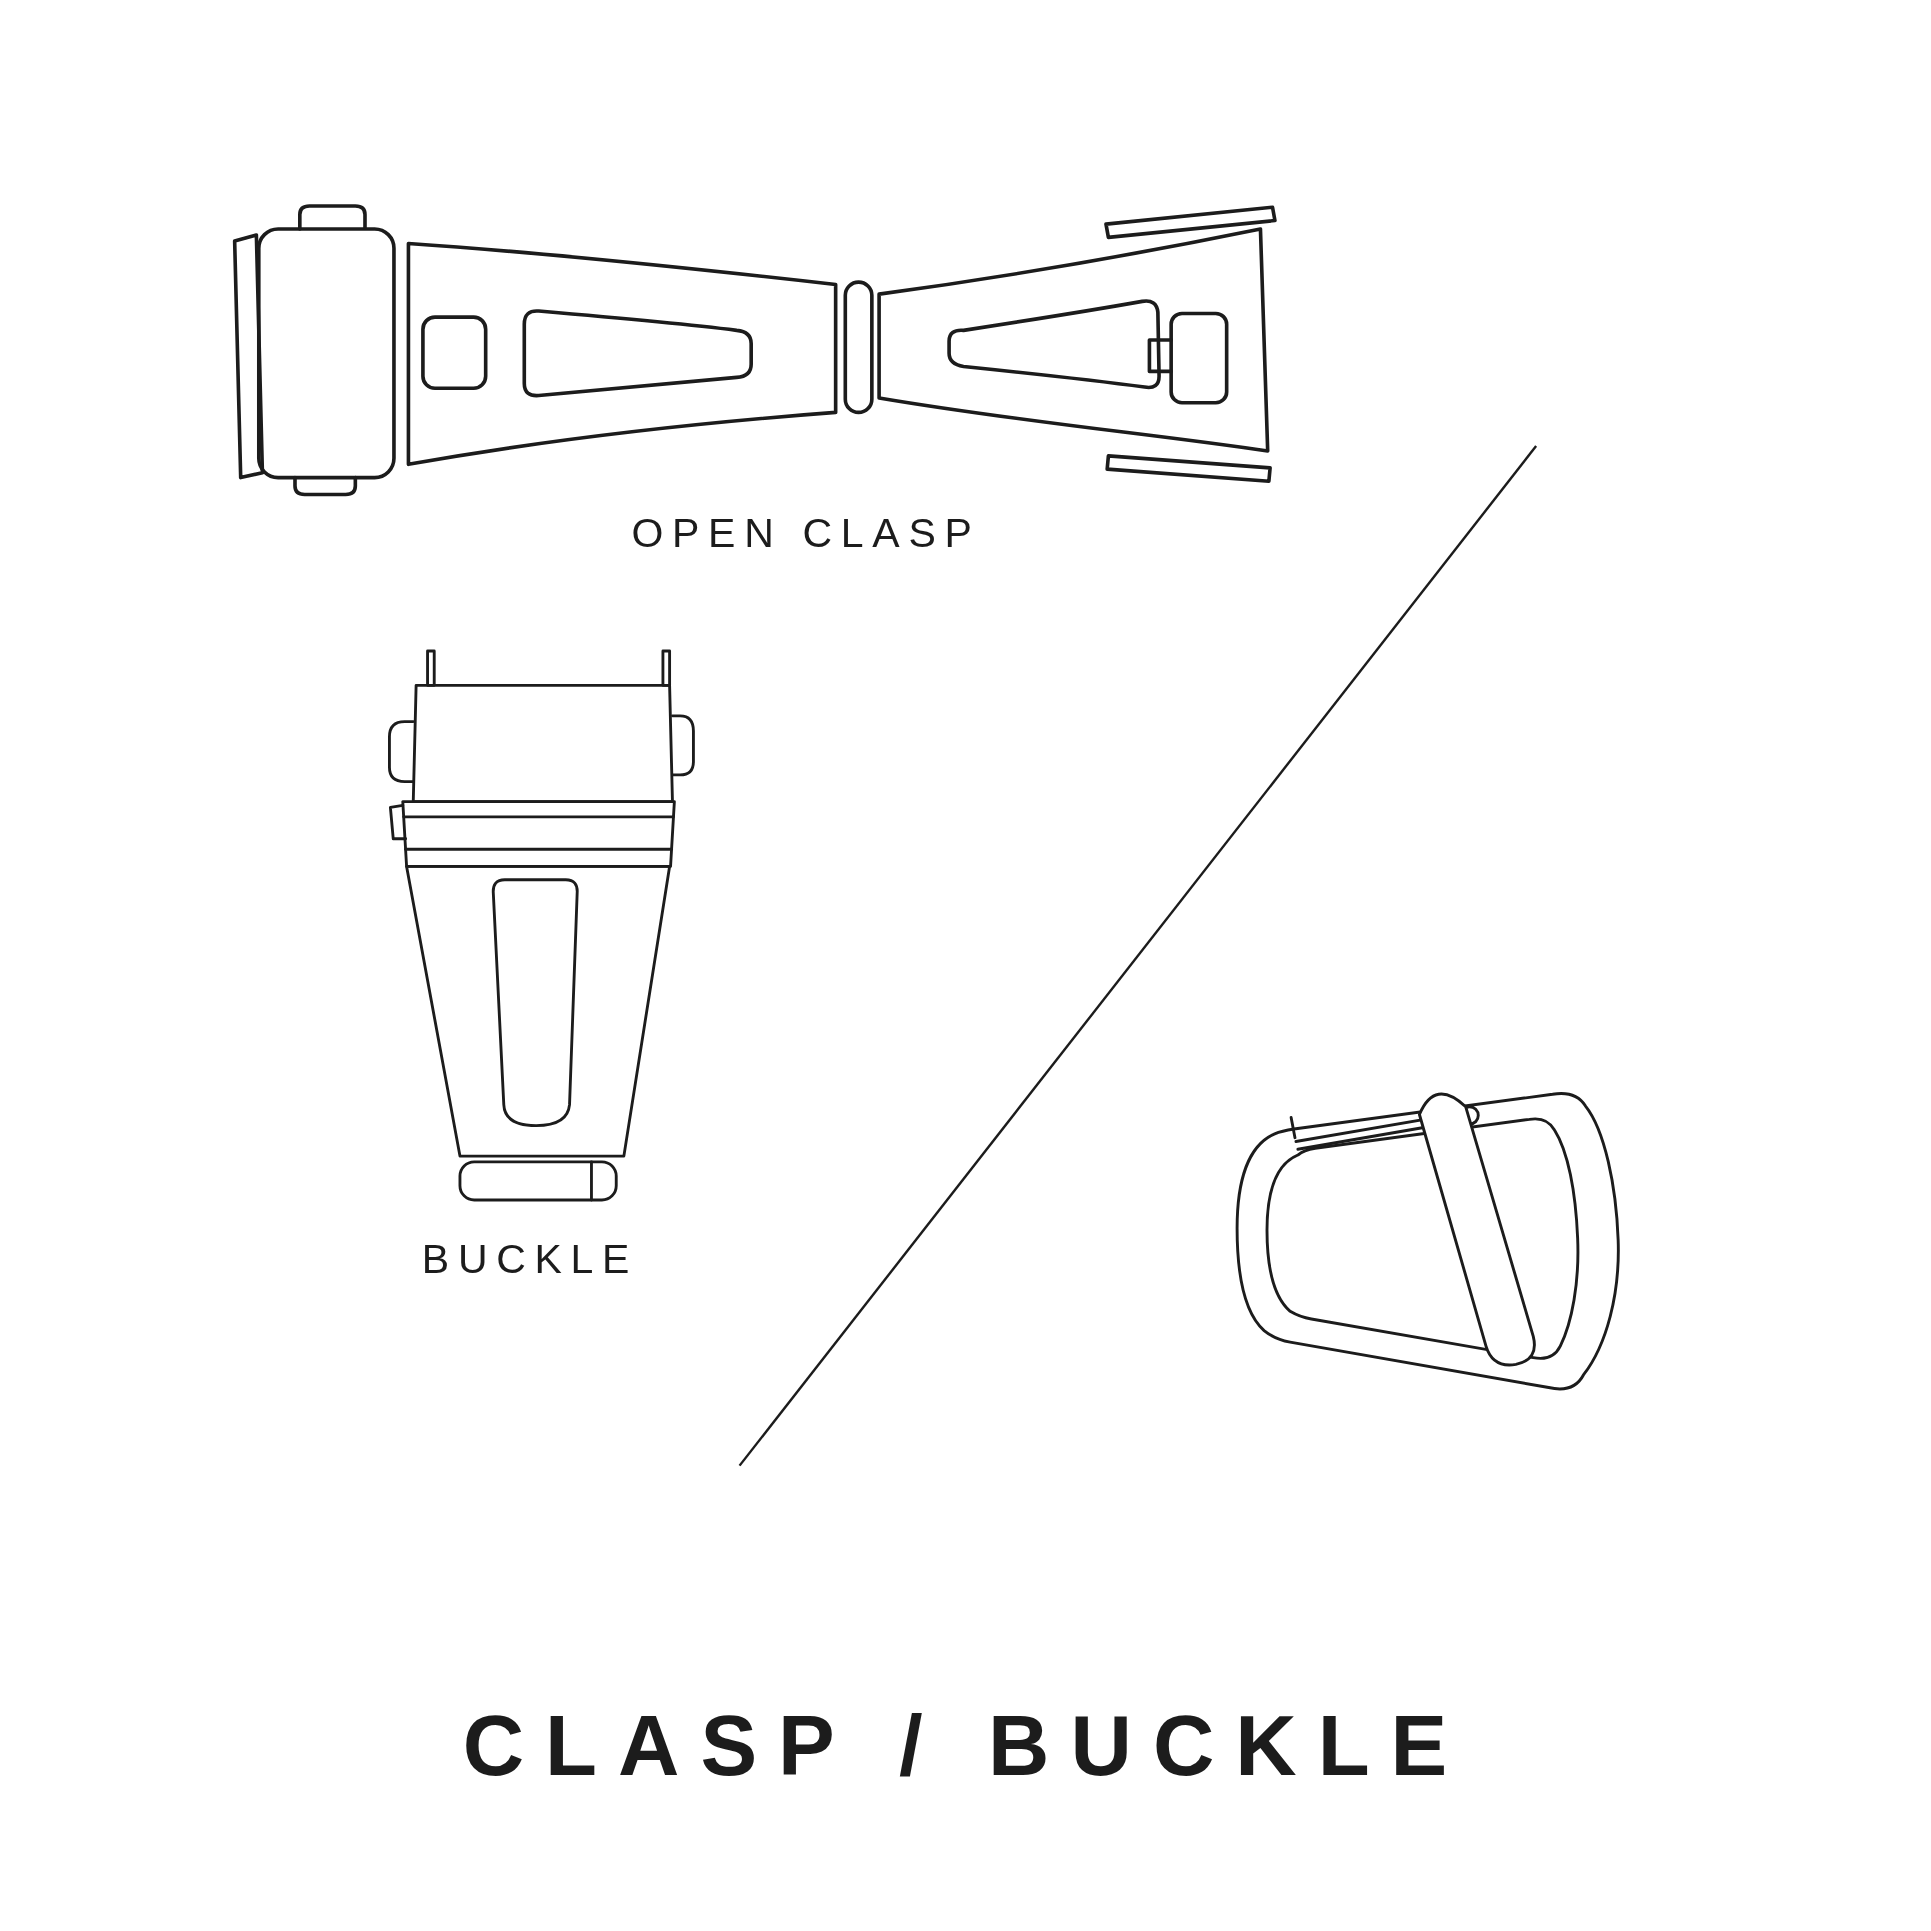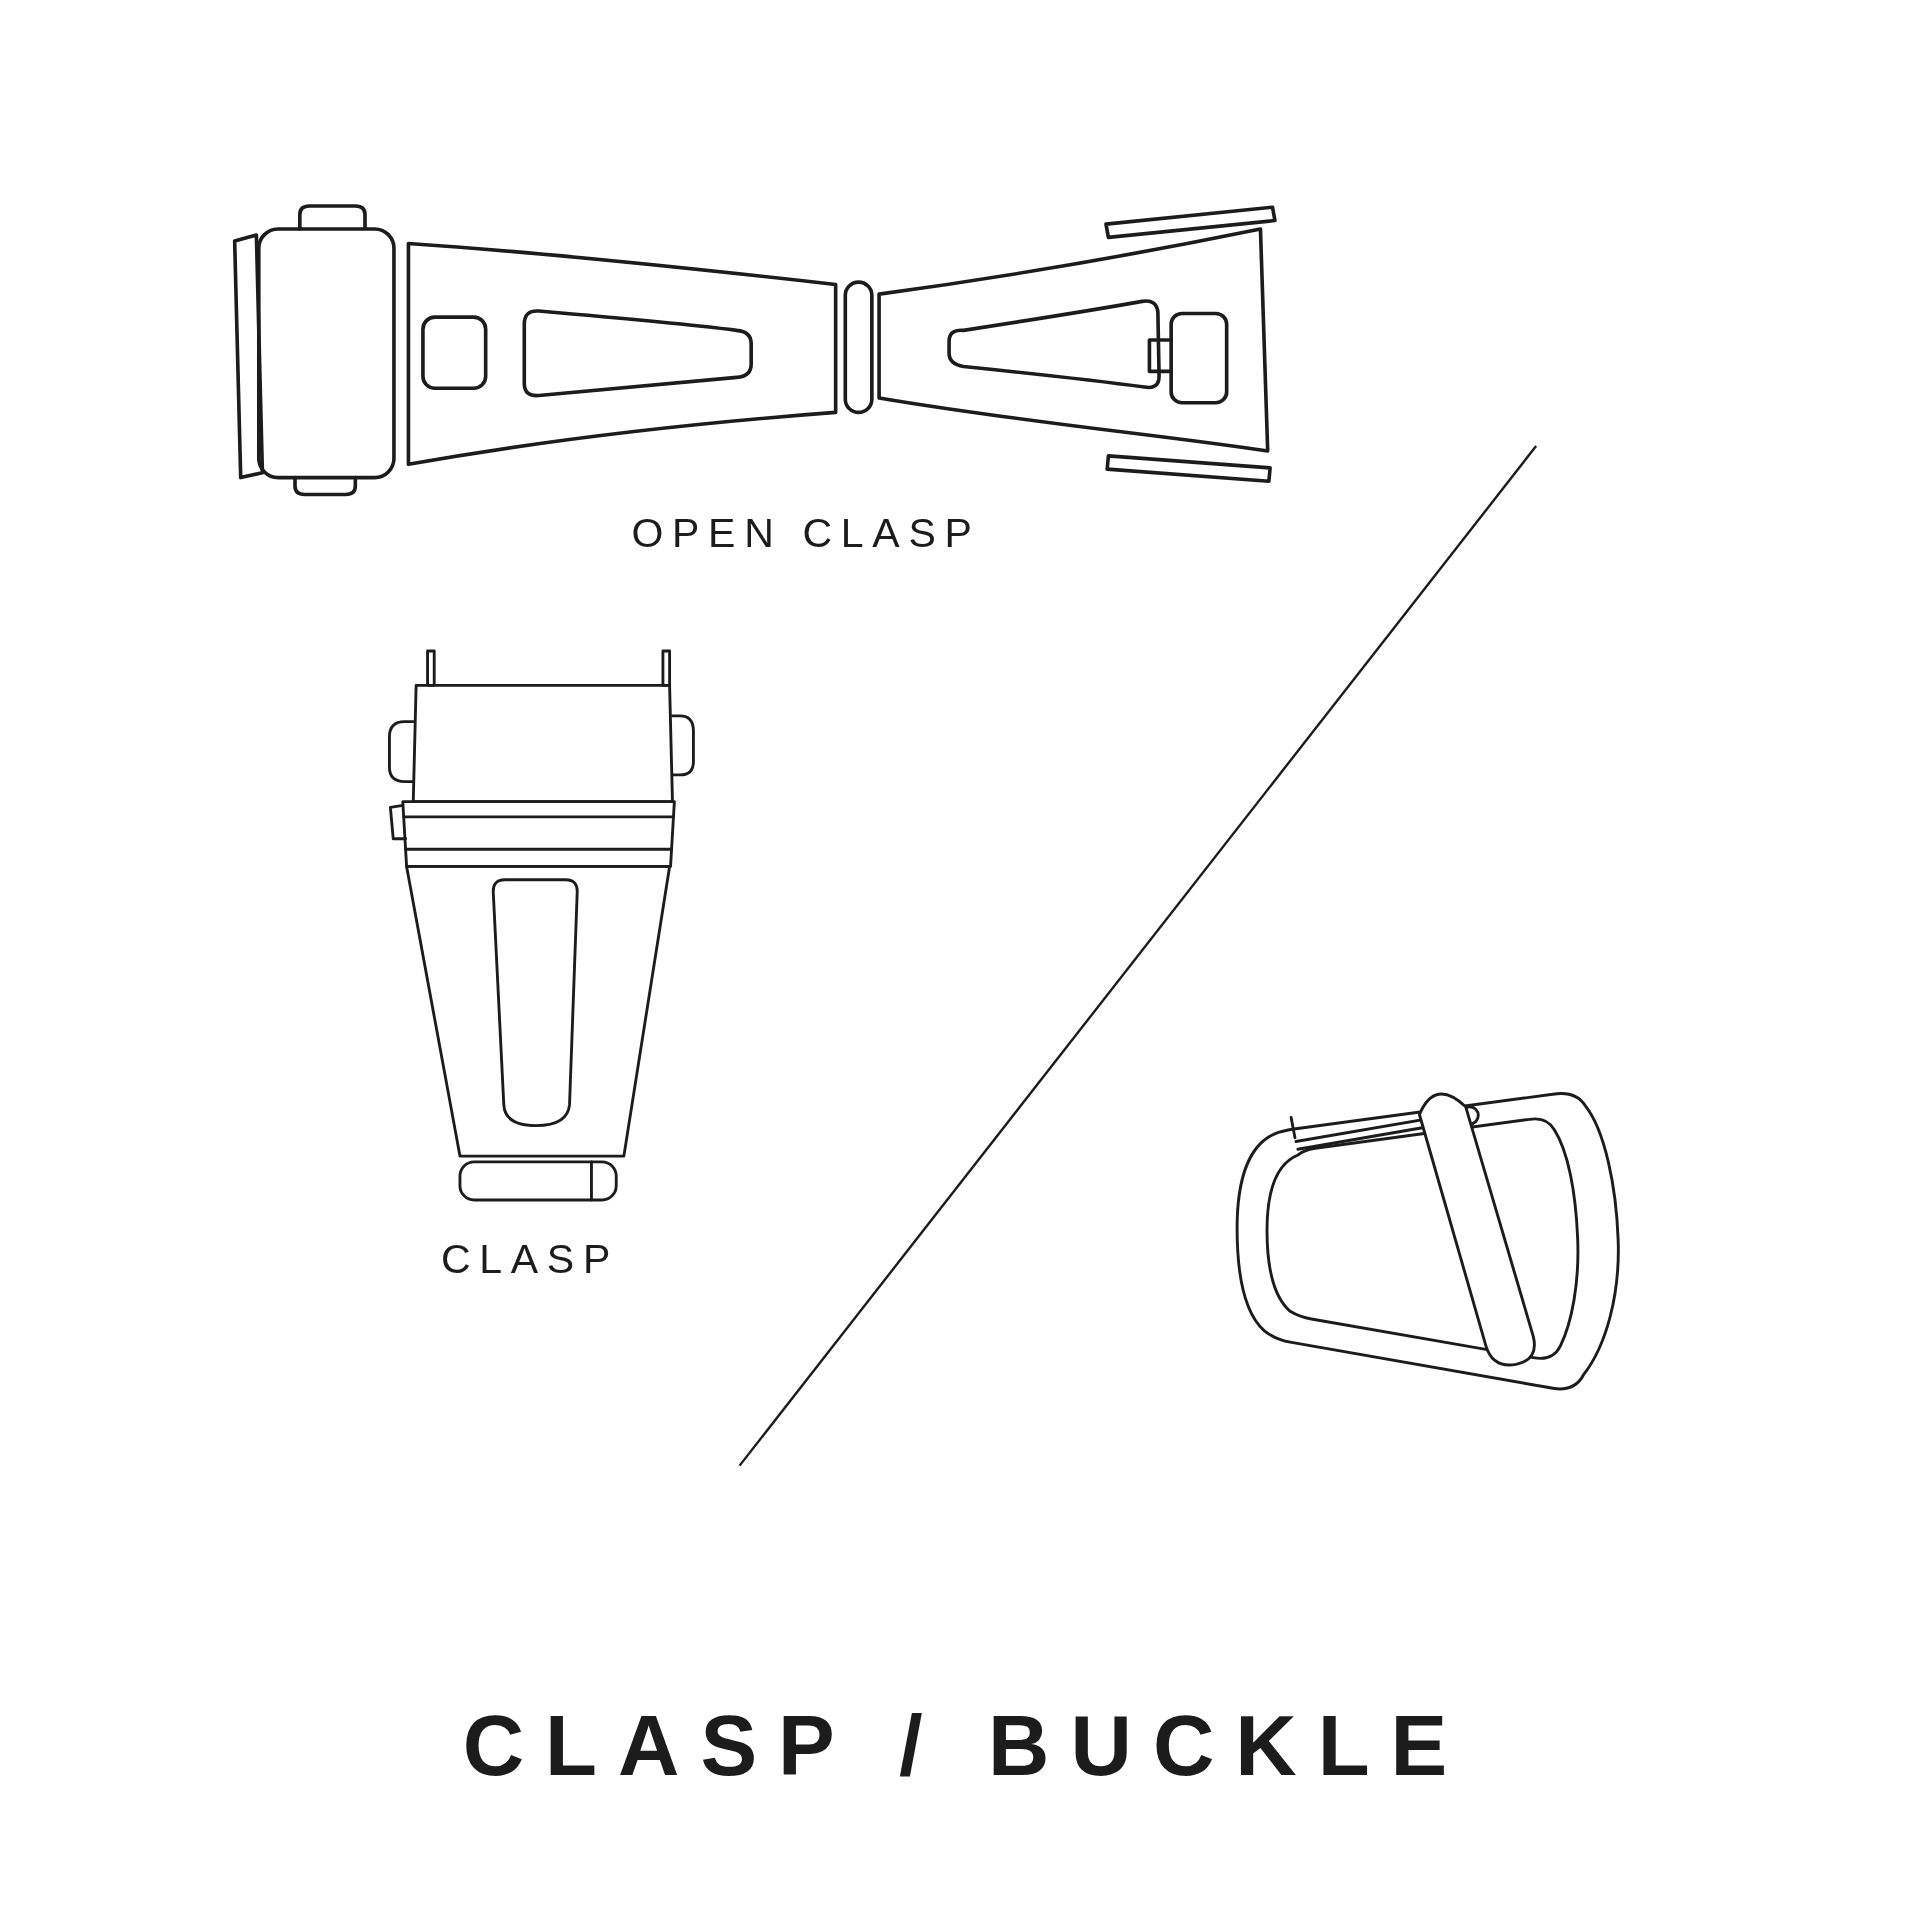--- a/index.html
+++ b/index.html
@@ -109,21 +109,21 @@
       <path d="M26,164 L13,166 L16,199 L29,199"></path>
 
       <path d="M30,228 L306,228 L258,532 L86,532 Z"></path>
 
       <path d="M133,242 L197,242 Q210,242 209,256 L201,478 Q199,500 166,500 Q133,500 132,478 L121,256 Q120,242 133,242 Z"></path>
 
       <rect x="86" y="538" width="164" height="40" rx="15"></rect>
       <path d="M224,538 L224,578"></path>
     </svg>
   </div>
-  <div class="caption" style="left:337px; top:1236px; width:386px">CLASP</div>
+  <div class="caption" style="left:337px; top:1236px; width:386px">BUCKLE</div>
 
   <svg class="divider" viewBox="0 0 2000 2000">
     <line x1="1591" y1="462" x2="766" y2="1518" stroke="currentColor" stroke-width="2.5"></line>
   </svg>
 
   <div class="figure" style="left:1228px; top:1074px; width:406px; height:328px">
     <svg viewBox="0 0 420 340" fill="none" stroke="currentColor" stroke-width="3" stroke-linejoin="round" stroke-linecap="round">
 
       <path d="M48,62 C20,74 9,112 9,160 C9,212 17,248 37,266 Q48,275 64,278 L332,325 Q358,331 368,312 C392,281 406,228 404,172 C402,116 390,58 370,33 Q360,17 336,21 L68,57 Q55,59 48,62 Z"></path>
 

